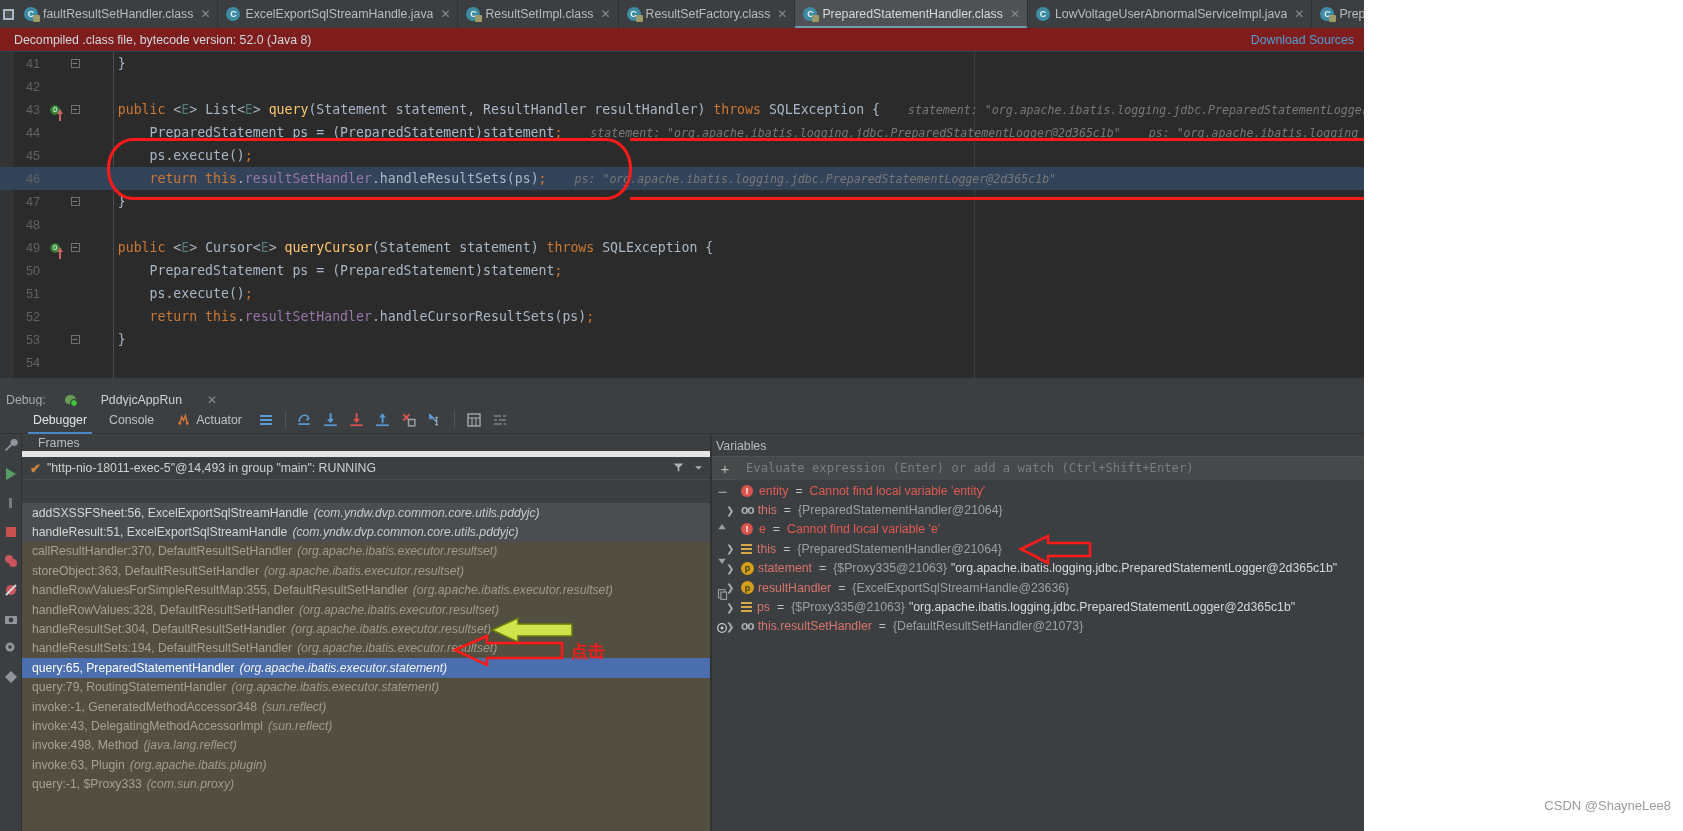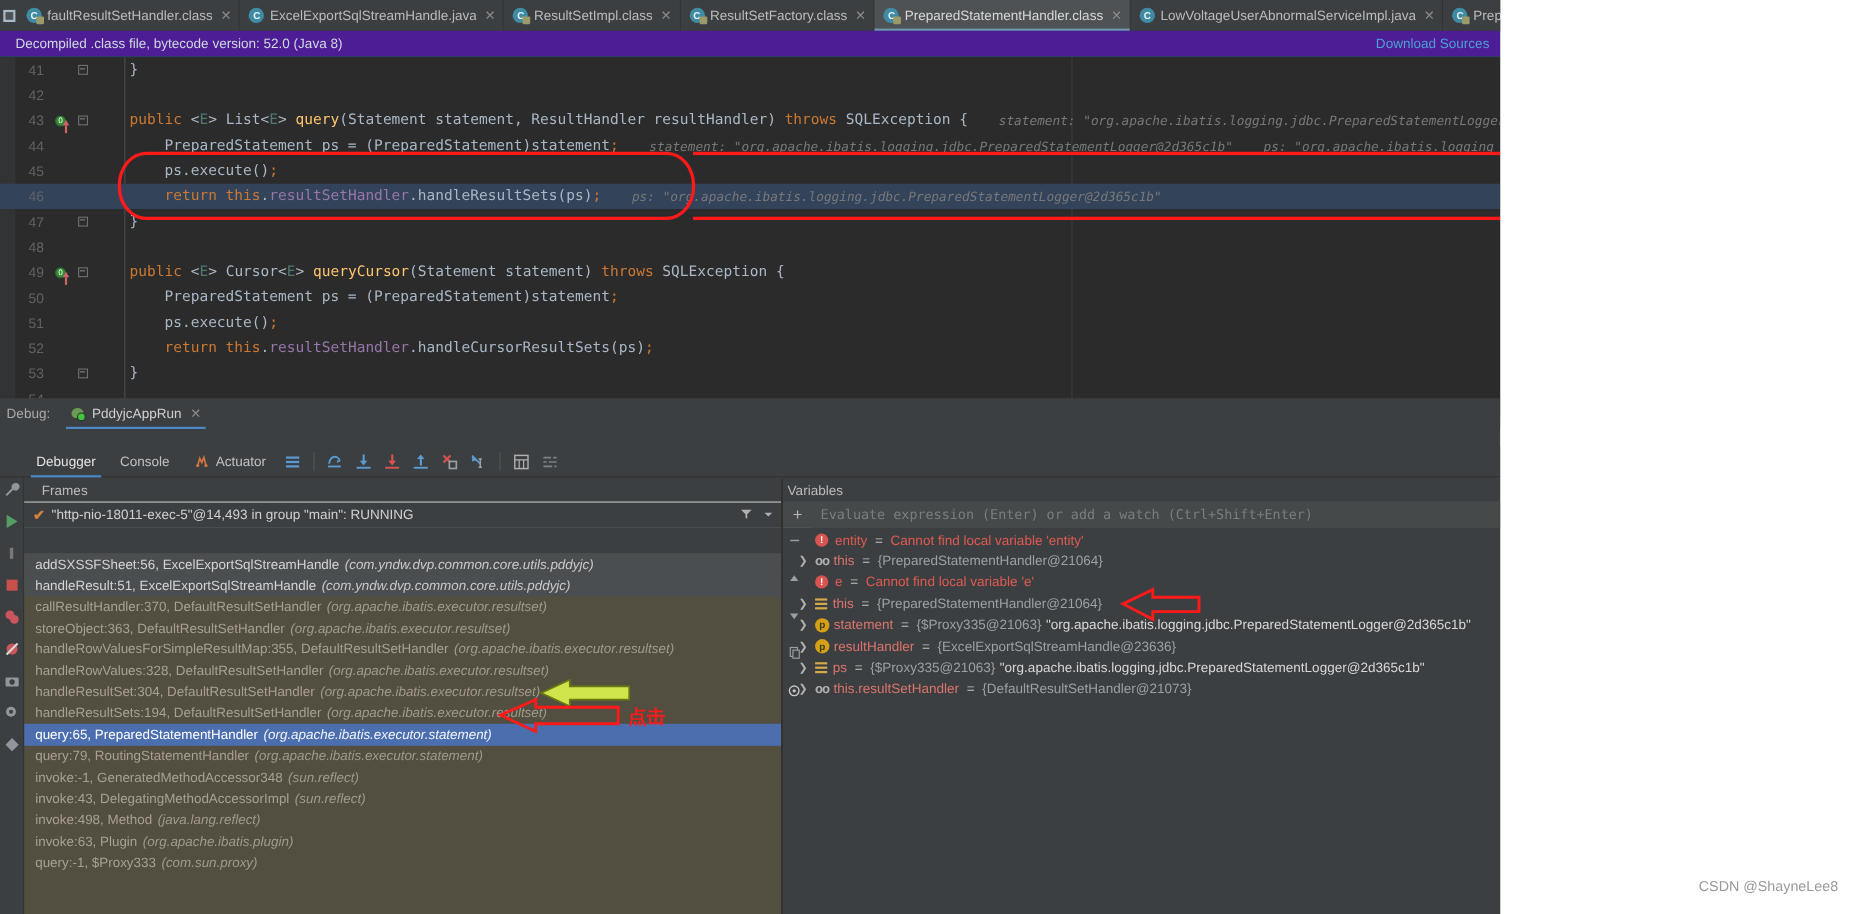--- a/index.html
+++ b/index.html
@@ -70,21 +70,21 @@
   }
   .tab-close {
     color: #8b8b8b; font-size: 12px; margin-left: 2px;
   }
   .tab-label { overflow: hidden; }
 
   
   .banner {
     position: absolute; left: 0; top: 28px;
     width: 1364px; height: 24px;
-    background: #4c1d95;
+    background: #7f1d1d;
     border-bottom: 1px solid #2a4260;
     display: flex; align-items: center;
     padding: 0 10px 0 14px;
     font-size: 12.3px;
     color: #cfd8e0;
   }
   .banner .spacer { flex: 1; }
   .banner a { color: #4f9fd4; text-decoration: none; font-size: 12.3px; }
 
   
@@ -177,29 +177,29 @@
   .red-tail {
     position: absolute; left: 630px; top: 86px;
     width: 740px; height: 62px;
     border-top: 3px solid #ff1a1a;
     border-bottom: 3px solid #ff1a1a;
     pointer-events: none;
   }
 
   
   .debug-head {
-    position: absolute; left: 0; top: 362px;
+    position: absolute; left: 0; top: 386px;
     width: 1364px; height: 28px;
     background: #3c3f41;
     display: flex; align-items: center;
     font-size: 12.3px; color: #bbbbbb;
   }
   .debug-label { padding: 0 10px 0 6px; color: #a9a9a9; }
   .debug-tab {
-    display: flex; align-items: center; gap: 6px;
+    display: flex; align-items: center; gap: 23px;
     padding: 0 8px; height: 28px; position: relative;
     color: #d0d0d0;
   }
   .debug-tab::after {
     content: ""; position: absolute; left: 4px; right: 4px; bottom: 0;
     height: 2px; background: #4a88c7;
   }
   .bug-ico {
     width: 14px; height: 14px; position: relative;
   }
@@ -258,21 +258,21 @@
     width: 690px; min-width: 690px; height: 396px;
     background: #3c3f41;
     border-right: 2px solid #323232;
     position: relative;
   }
   .pane-title {
     height: 22px; display: flex; align-items: center;
     padding-left: 16px;
     font-size: 12.3px; color: #bbbbbb;
     background: #3c3f41;
-    border-bottom: 1px solid #e5e5e5;
+    border-bottom: 6px solid #e5e5e5;
   }
   .thread-row {
     height: 23px; display: flex; align-items: center;
     padding-left: 8px; gap: 6px;
     background: #3c3f41;
     font-size: 12.3px; color: #d0d0d0;
     border-bottom: 1px solid #4a4d4f;
     position: relative;
   }
   .check-ico { color: #d2833c; font-size: 13px; font-weight: bold; }

